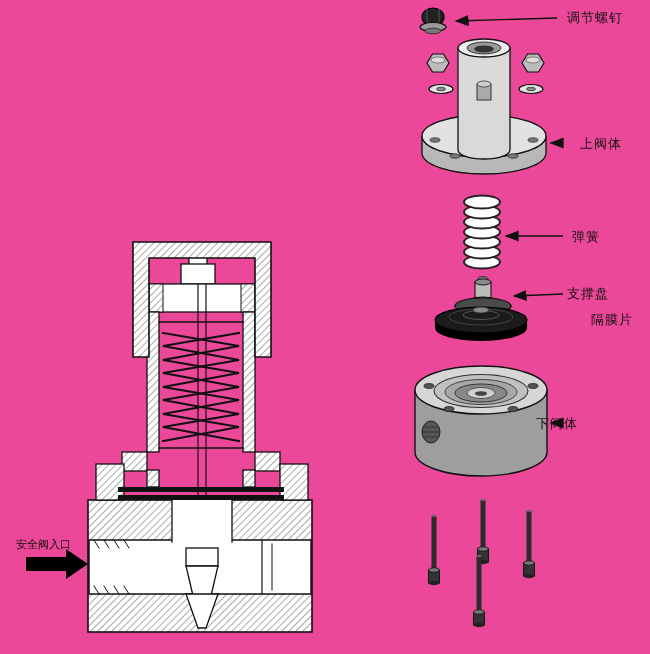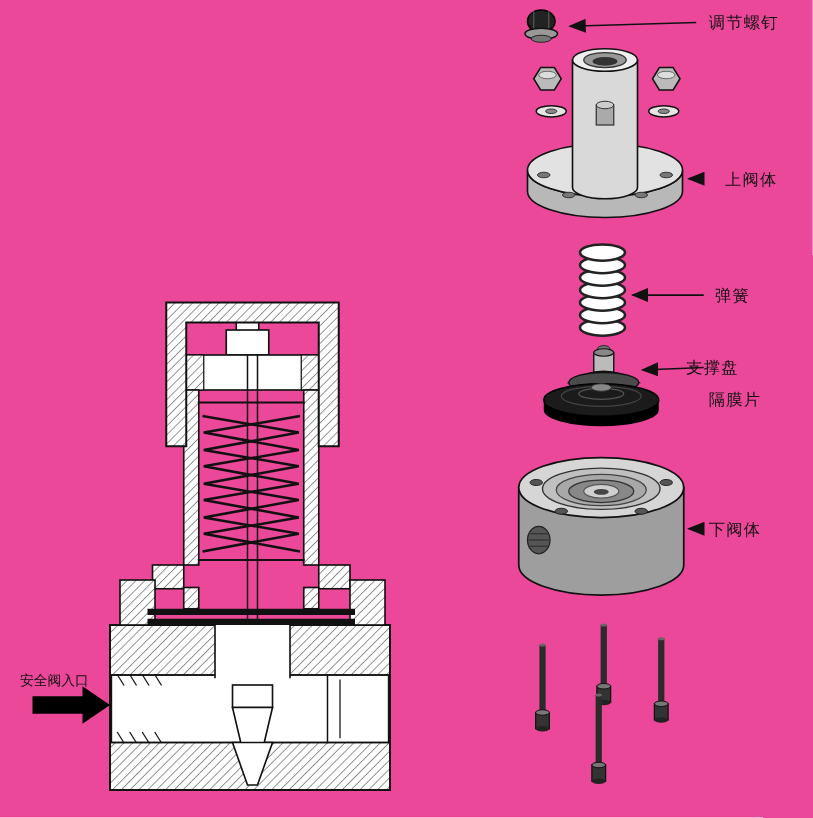--- a/index.html
+++ b/index.html
@@ -235,18 +235,18 @@
         <line x1="563" y1="423" x2="551" y2="423" marker-end="url(#arrowhead)"></line>
       </g>
 
       <polygon points="26,557 66,557 66,549 88,564 66,579 66,571 26,571" fill="#000"></polygon>
     </g>
   </svg>
 
   <div class="callout" style="left:567px;top:9px">调节螺钉</div>
   <div class="callout" style="left:580px;top:135px">上阀体</div>
   <div class="callout" style="left:572px;top:228px">弹簧</div>
-  <div class="callout" style="left:549px;top:285px">支撑盘</div>
-  <div class="callout" style="left:567px;top:311px">隔膜片</div>
-  <div class="callout" style="left:567px;top:415px">下阀体</div>
+  <div class="callout" style="left:567px;top:285px">支撑盘</div>
+  <div class="callout" style="left:591px;top:311px">隔膜片</div>
+  <div class="callout" style="left:536px;top:415px">下阀体</div>
   <div class="callout small" style="left:16px;top:537px">安全阀入口</div>
 
 </div>
 
 </body></html>

